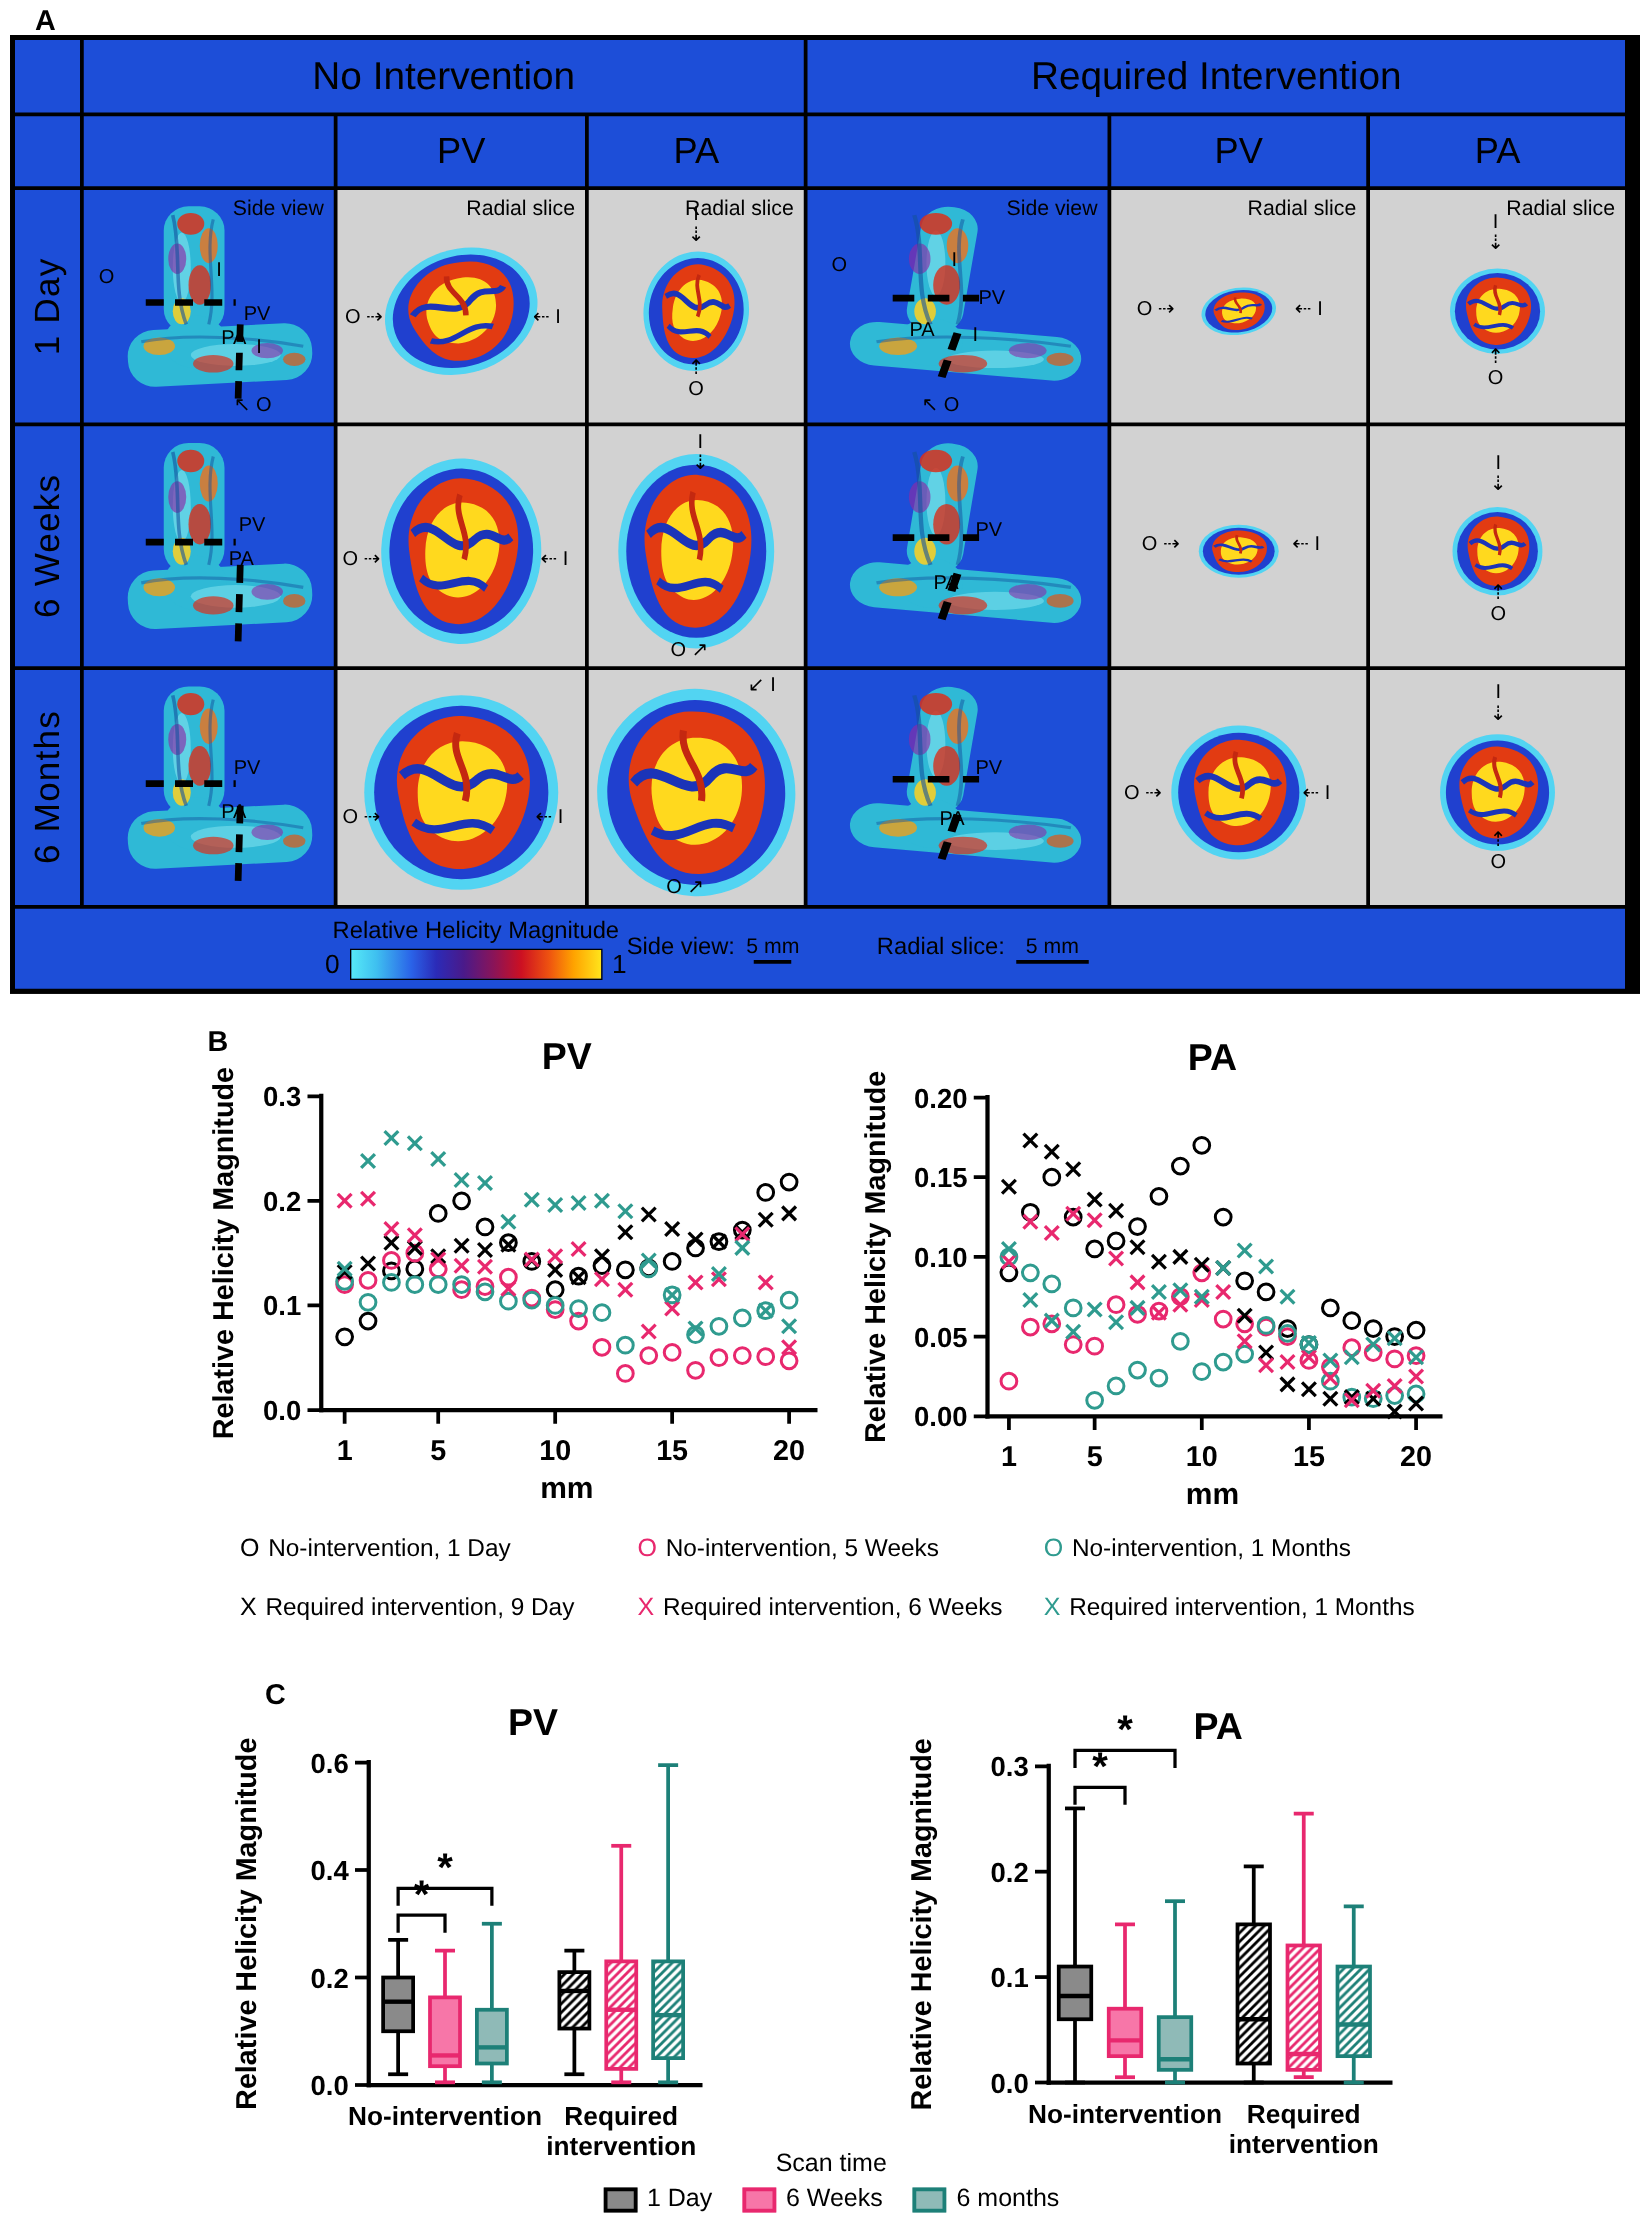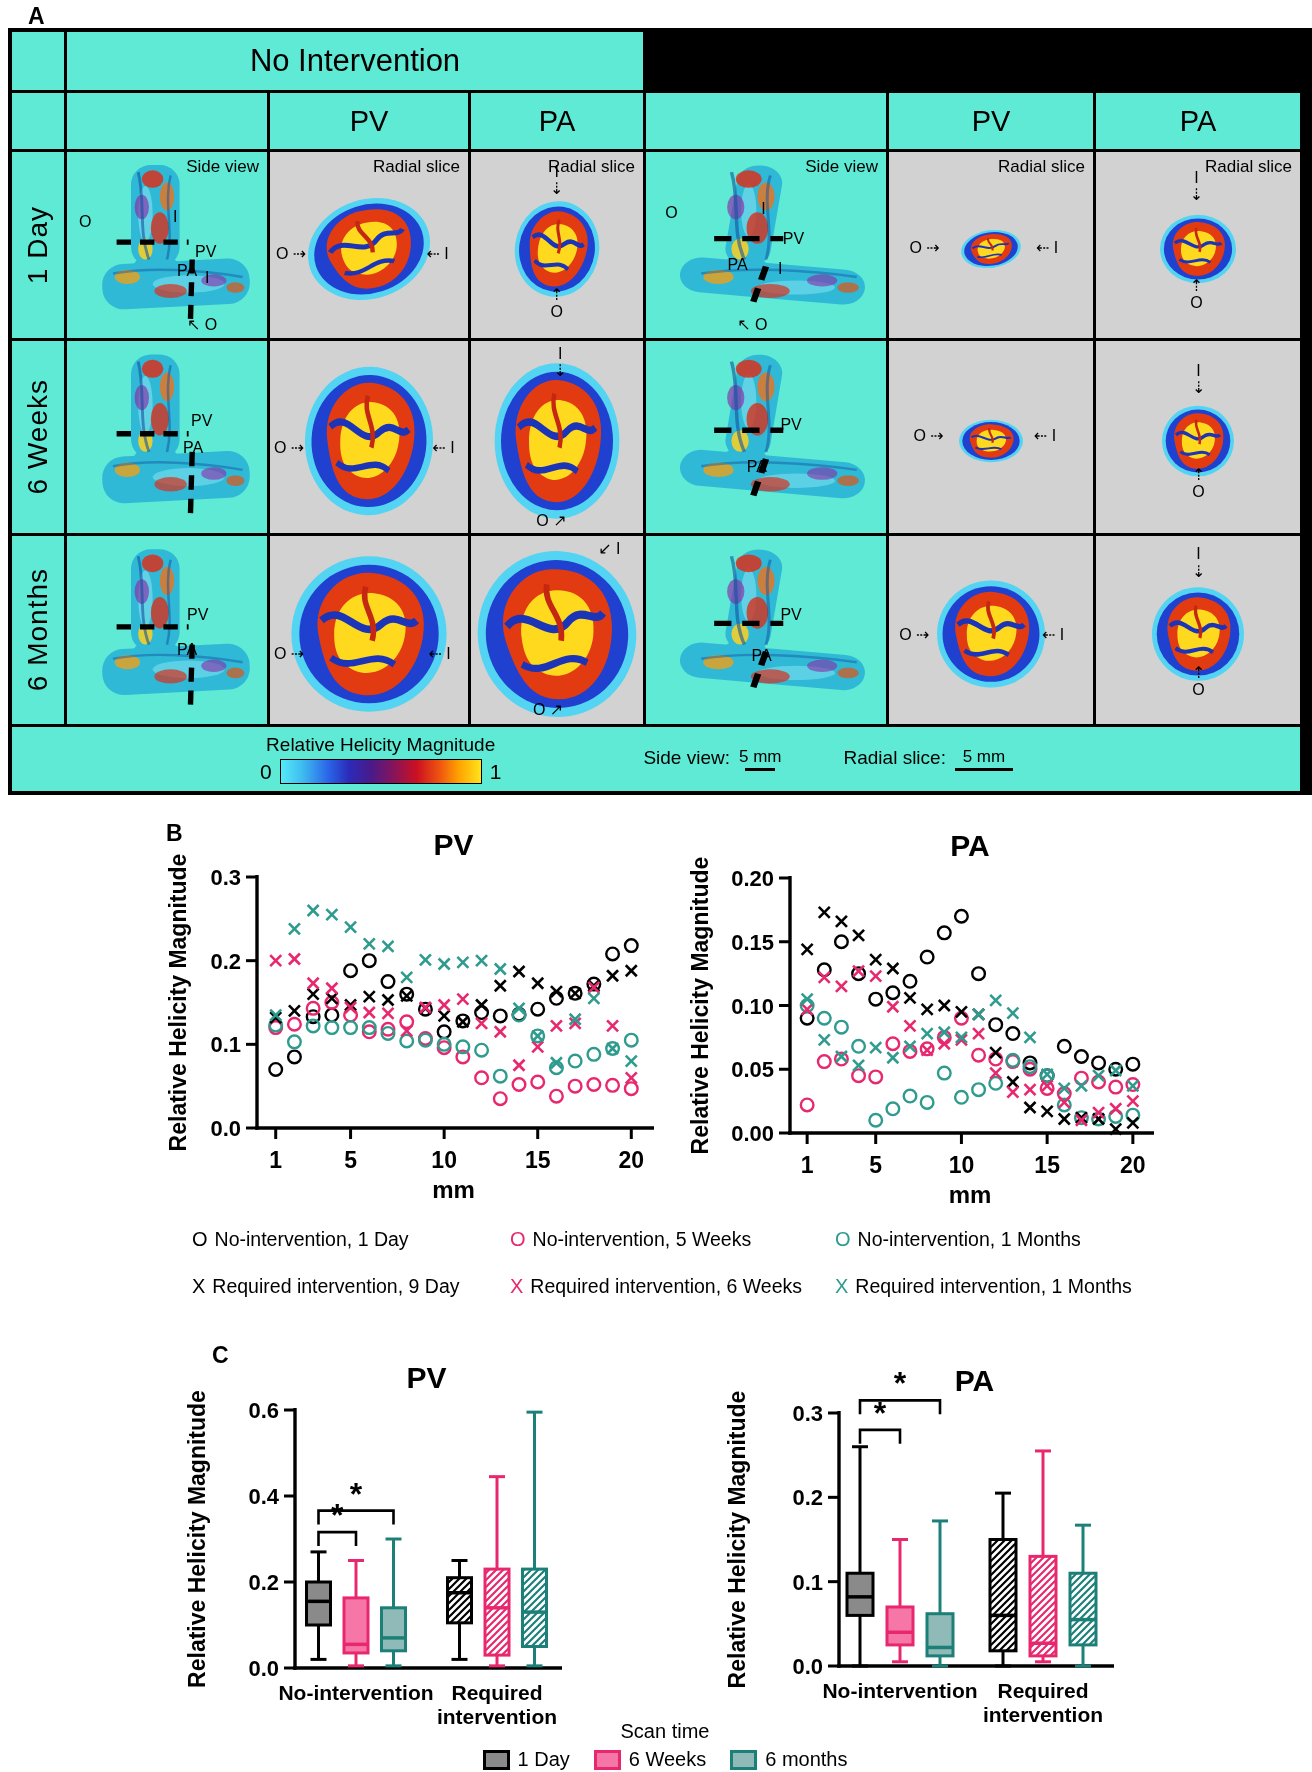--- a/index.html
+++ b/index.html
@@ -3,39 +3,39 @@
 <meta charset="utf-8">
 <style>
   html,body{margin:0;padding:0;background:#fff}
   .page{position:relative;width:1312px;height:1772px;background:#fff;overflow:hidden;
         font-family:"Liberation Sans",sans-serif;color:#000}
   .plabel{position:absolute;font-weight:bold;font-size:23px}
   
   .atable{position:absolute;left:8px;top:28px;width:1296px;box-sizing:content-box;
           display:grid;grid-template-columns:52px 200px 198px 172px 240px 204px 204px;
           grid-template-rows:58px 56px 186px 192px 188px 64px;gap:3px;background:#000;border:4px solid #000}
-  .cell{background:#5eead4;position:relative;overflow:hidden}
+  .cell{background:#1d4ed8;position:relative;overflow:hidden}
   .cell.gray{background:#d2d2d2}
   .ghead{display:flex;align-items:center;justify-content:center;font-size:31px}
   .shead{display:flex;align-items:center;justify-content:center;font-size:29px}
   .rowlab{display:flex;align-items:center;justify-content:center}
   .rowlab span{writing-mode:vertical-rl;transform:rotate(180deg);font-size:28px;letter-spacing:1px}
   .corner{position:absolute;top:5px;right:8px;font-size:17px;z-index:4}
   .ann{position:absolute;font-size:16px;line-height:1.08;white-space:pre;text-align:center;z-index:3}
   .blob,.vessel{position:absolute;z-index:1}
   
   .footer{display:flex;align-items:center}
   .cbar-group{margin-left:248px;display:flex;flex-direction:column;align-items:center}
   .cbar-title{font-size:19px;margin-bottom:3px}
   .cbar-row{display:flex;align-items:center;gap:8px;font-size:21px}
   .cbar{width:200px;height:23px;border:1.5px solid #000;
         background:linear-gradient(90deg,#56e9f7 0%,#3fc0f0 10%,#2a63e8 24%,#2b2bb8 34%,
           #4a1a8a 45%,#8a1458 57%,#cc1022 68%,#ee5210 79%,#ffa300 89%,#ffe41c 100%)}
   .sbar{display:flex;align-items:flex-start;gap:9px;font-size:19px}
-  .sb1{margin-left:142px}.sb2{margin-left:62px}
+  .sb1{}.sb2{margin-left:62px}
   .sval{display:flex;flex-direction:column;align-items:center;font-size:17px}
   .sline{height:0;border-bottom:3.5px solid #000;margin-top:1px}
   .sline.short{width:30px}.sline.long{width:58px}
   
   .chart{position:absolute}
   svg text{font-family:"Liberation Sans",sans-serif;fill:#000}
   #legend-b{position:absolute;left:192px;top:1228px;display:grid;
             grid-template-columns:318px 325px 350px;row-gap:24px;font-size:19.5px}
   .lgi{display:flex;align-items:center;gap:7px;white-space:nowrap}
   .mk{font-size:20px}
@@ -48,20 +48,23 @@
 <body>
 
 <div class="page">
 
   <div class="plabel" style="left:28px;top:3px">A</div>
 
   <div class="atable">
     <div class="cell" style="grid-area:1/1"></div>
     <div class="cell ghead" style="grid-area:1/2/2/5">
       <span>No Intervention</span>
+    </div>
+    <div class="cell ghead" style="grid-area:1/5/2/8">
+      <span>Required Intervention</span>
     </div>
     <div class="cell" style="grid-area:2/1"></div>
     <div class="cell" style="grid-area:2/2"></div>
     <div class="cell shead" style="grid-area:2/3">
       <span>PV</span>
       </div>
     <div class="cell shead" style="grid-area:2/4">
       <span>PA</span>
       </div>
     <div class="cell" style="grid-area:2/5"></div>

